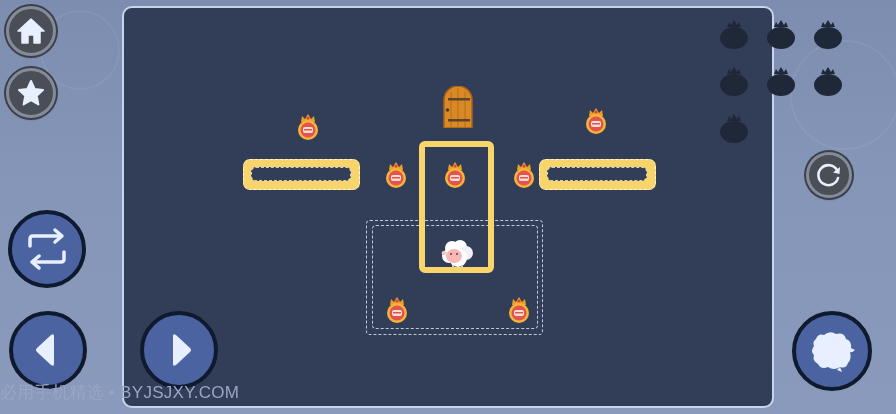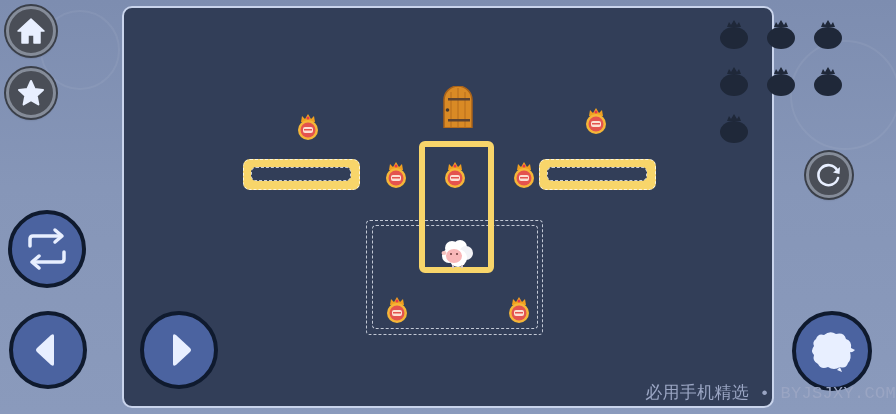--- a/index.html
+++ b/index.html
@@ -49,23 +49,23 @@
     .frame {
       position: absolute; border: 6px solid #f8d56a; border-radius: 6px;
     }
     .dash-box {
       position: absolute; border: 1.5px dashed rgba(230,235,245,0.8); border-radius: 4px;
     }
     .coin { position: absolute; width: 26px; height: 30px; }
     .door { position: absolute; width: 30px; height: 42px; }
     .sheep { position: absolute; width: 34px; height: 30px; }
     .watermark {
-      position: absolute; left: 0; width: 896px; top: 381px; text-align: right;
+      position: absolute; left: 0; width: 896px; top: 381px; text-align: left;
       color: #9aa5c3; font-size: 17px; letter-spacing: 0.3px;
-      font-family: Liberation Mono, monospace;
+      font-family: Liberation Sans, sans-serif;
     }
   </style>
 </head>
 <body>
 
 <div class="bg-swirl" style="left:40px;top:10px;width:80px;height:80px;"></div>
 <div class="bg-swirl" style="left:790px;top:40px;width:110px;height:110px;"></div>
 
 <div class="board"></div>
 

